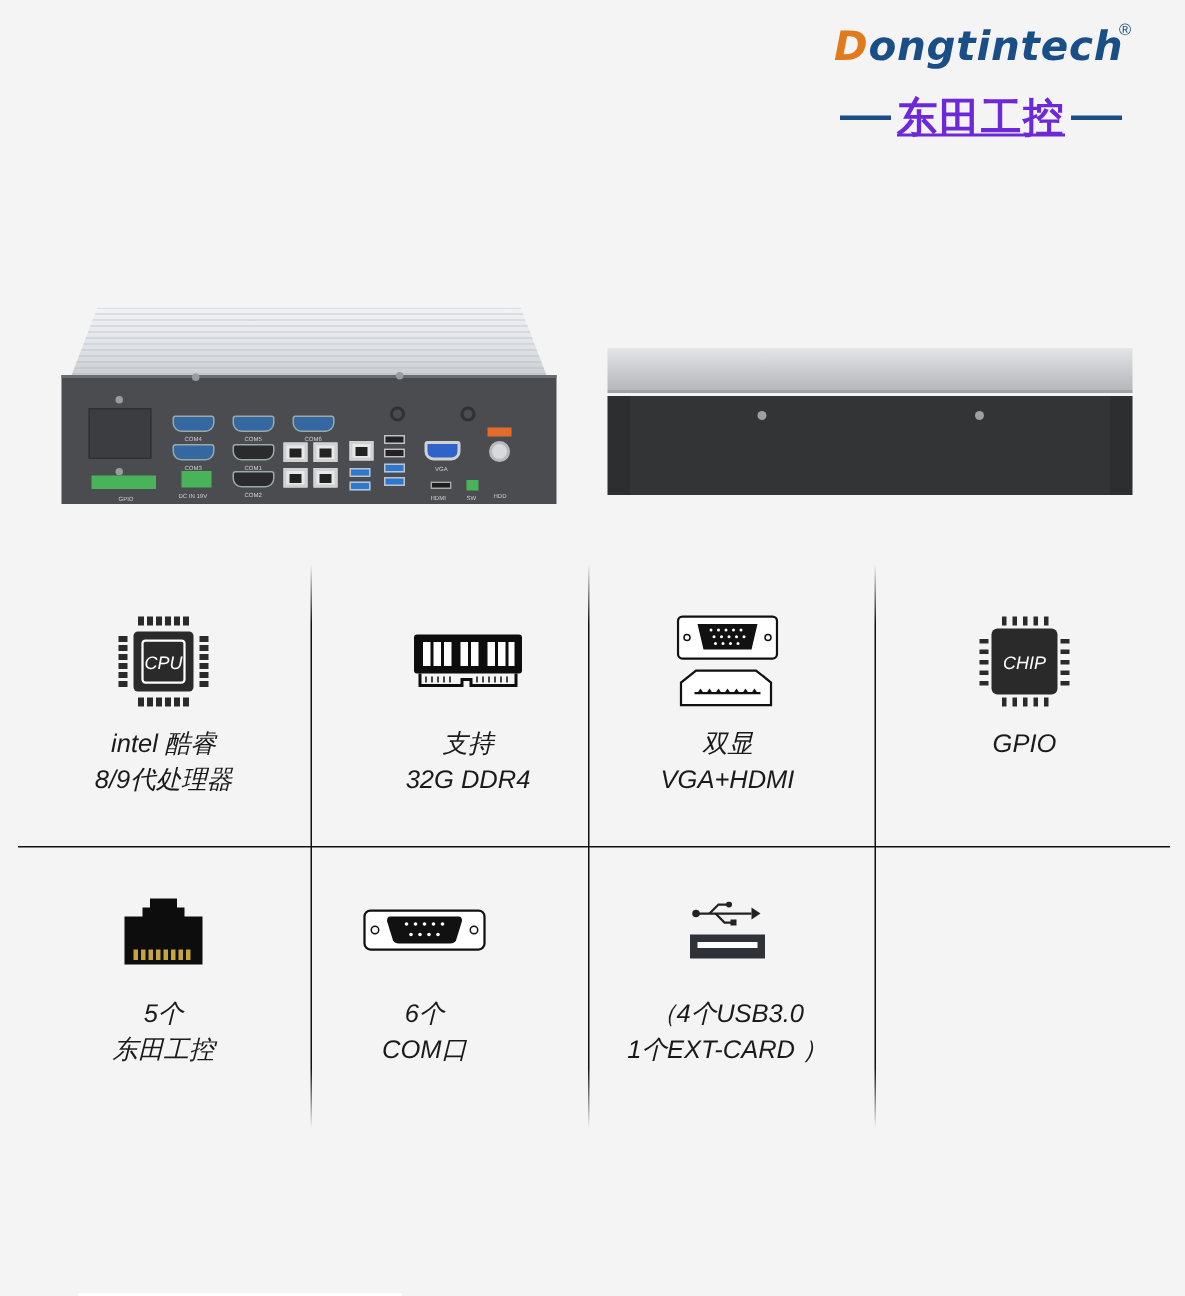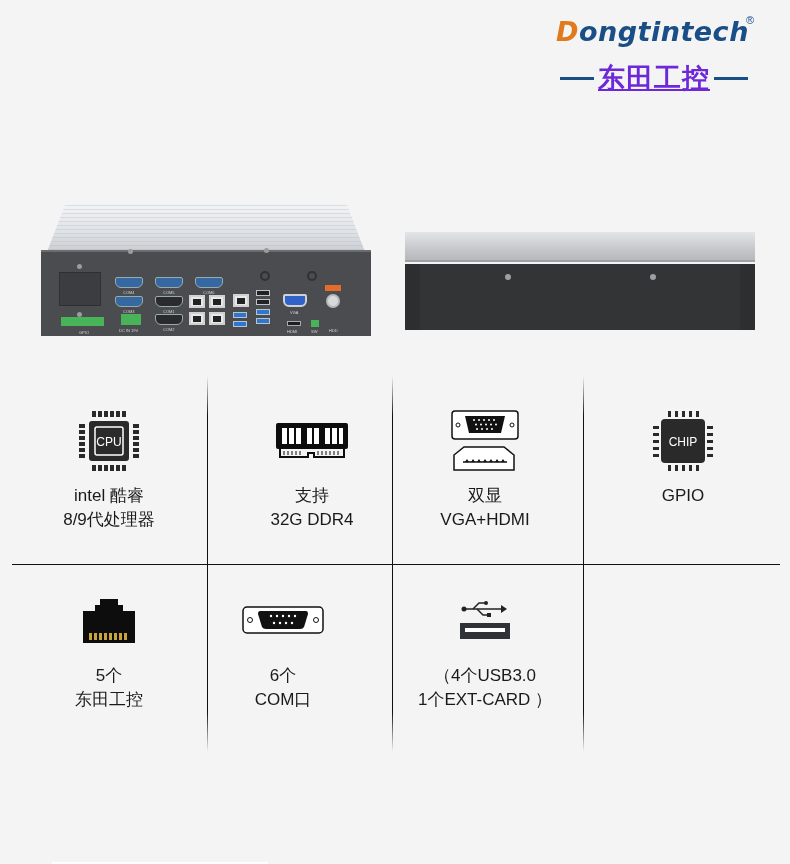--- a/index.html
+++ b/index.html
@@ -42,21 +42,21 @@
   .product-side { position: absolute; left: 405px; top: 232px; width: 350px; height: 98px; }
   .side-top { position: absolute; left: 0; top: 0; width: 350px; height: 30px; background: linear-gradient(180deg,#e4e5e7,#c6c8cb 60%,#b6b8bb); border-bottom: 2px solid #9ea1a4; }
   .side-bottom { position: absolute; left: 0; top: 32px; width: 350px; height: 66px; background: #2d2e30; }
   .side-inner { position: absolute; left: 15px; top: 0; width: 320px; height: 66px; background: #333436; }
   .side-screw { position: absolute; top: 10px; width: 6px; height: 6px; border-radius: 50%; background: #9d9fa2; }
 
   
   .grid { position: absolute; left: 0; top: 376px; width: 790px; height: 376px; }
   .hline { position: absolute; left: 12px; top: 188px; width: 768px; height: 1px; background: #111; }
   .vline { position: absolute; width: 1px; background: linear-gradient(180deg, rgba(17,17,17,0) 0, #111 40px, #111 336px, rgba(17,17,17,0) 376px); top: 0; height: 376px; }
-  .cell { position: absolute; width: 190px; text-align: center; }
+  .cell { position: absolute; width: 190px; text-align: center; font-style: italic; }
   .cell .icon { height: 66px; display: flex; align-items: center; justify-content: center; margin-bottom: 10px; }
   .cell .line { font-size: 17px; line-height: 24px; color: #1a1a1a; white-space: nowrap; }
 
   .bottom-strip { position: absolute; left: 52px; top: 862px; width: 216px; height: 2px; background: #ffffff; }
 </style>
 </head>
 <body>
 
 <div class="logo">
   <div class="logo-top"><span class="d">D</span><span>ongtintech</span></div>

